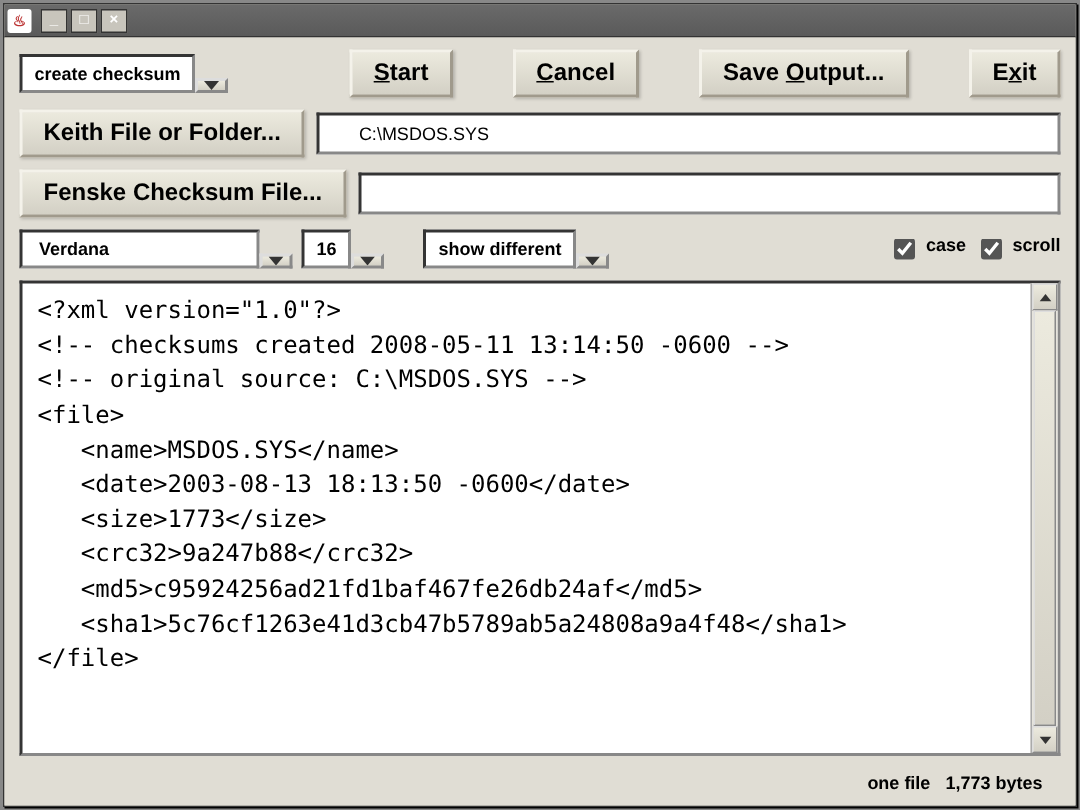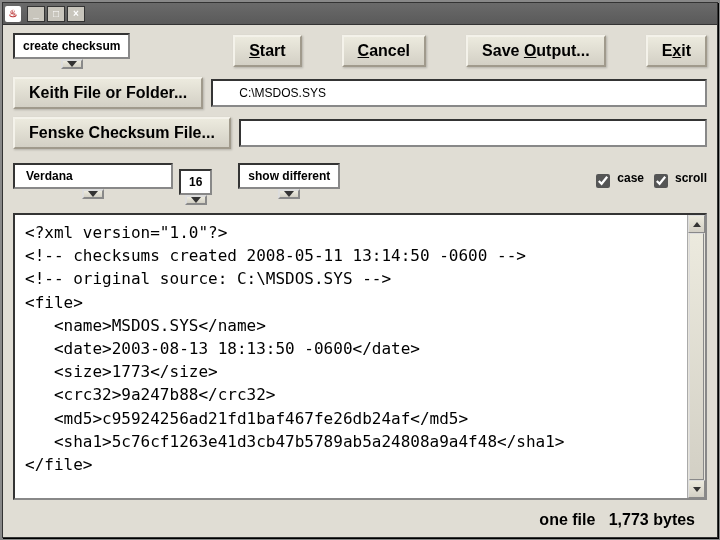--- a/index.html
+++ b/index.html
@@ -59,21 +59,21 @@
     border-top-color:#f4f2ea; border-left-color:#f4f2ea;
     padding: 5px 14px;
     font-family: Verdana, sans-serif;
     font-size: 16px;
     font-weight: bold;
     cursor:pointer;
     box-shadow: 1px 1px 2px rgba(0,0,0,.2);
   }
   .btn u { text-decoration: underline; }
   .dropdown {
-    display:flex; align-items:center;flex-direction:column;
+    display:flex; align-items:flex-end;
   }
   .dd-field {
     background:#fff;
     border:2px inset #888;
     padding:4px 8px;
     font-size:12px; font-weight:bold;
     min-width:110px;
   }
   .dd-arrow {
     width:22px;
@@ -88,21 +88,21 @@
     background:#fff;
     border:2px inset #888;
     padding:5px 26px;
     font-size:12px;
     font-family: Verdana, sans-serif;
     height:28px;
   }
   .row3-btn { min-width:190px; text-align:center; }
   .row4 { gap:6px; }
   .dd-font .dd-field { min-width:160px;padding-left:11px; }
-  .dd-size .dd-field { min-width:24px;margin-top:12px; }
+  .dd-size .dd-field { min-width:24px; }
   .dd-show .dd-field { min-width:100px; }
   .check {
     display:flex; align-items:flex-start; gap:4px;
     font-size:12px; font-weight:bold;
   }
   .check input { width:14px; height:14px; accent-color:#555; cursor:pointer;}
   .output-wrap {
     flex:1;
     display:flex;
     border:2px inset #888;
@@ -134,21 +134,21 @@
   }
   .sb-track { flex:1; position:relative; }
   .sb-thumb {
     position:absolute; top:0; left:1px; right:1px; height:100%;
     background:linear-gradient(#eceade,#d3d0c5);
     border:1px outset #ddd;
   }
   .statusbar {
     text-align:right;
     padding:3px 12px 0 0;
-    font-size:16px; font-weight:bold;
+    font-size:12px; font-weight:bold;
   }
   .spacer { flex:1; }
   .gap-lg { width:24px; }
 </style>
 </head>
 <body>
 
 <div class="window">
   <div class="titlebar">
     <div class="title-icon">

